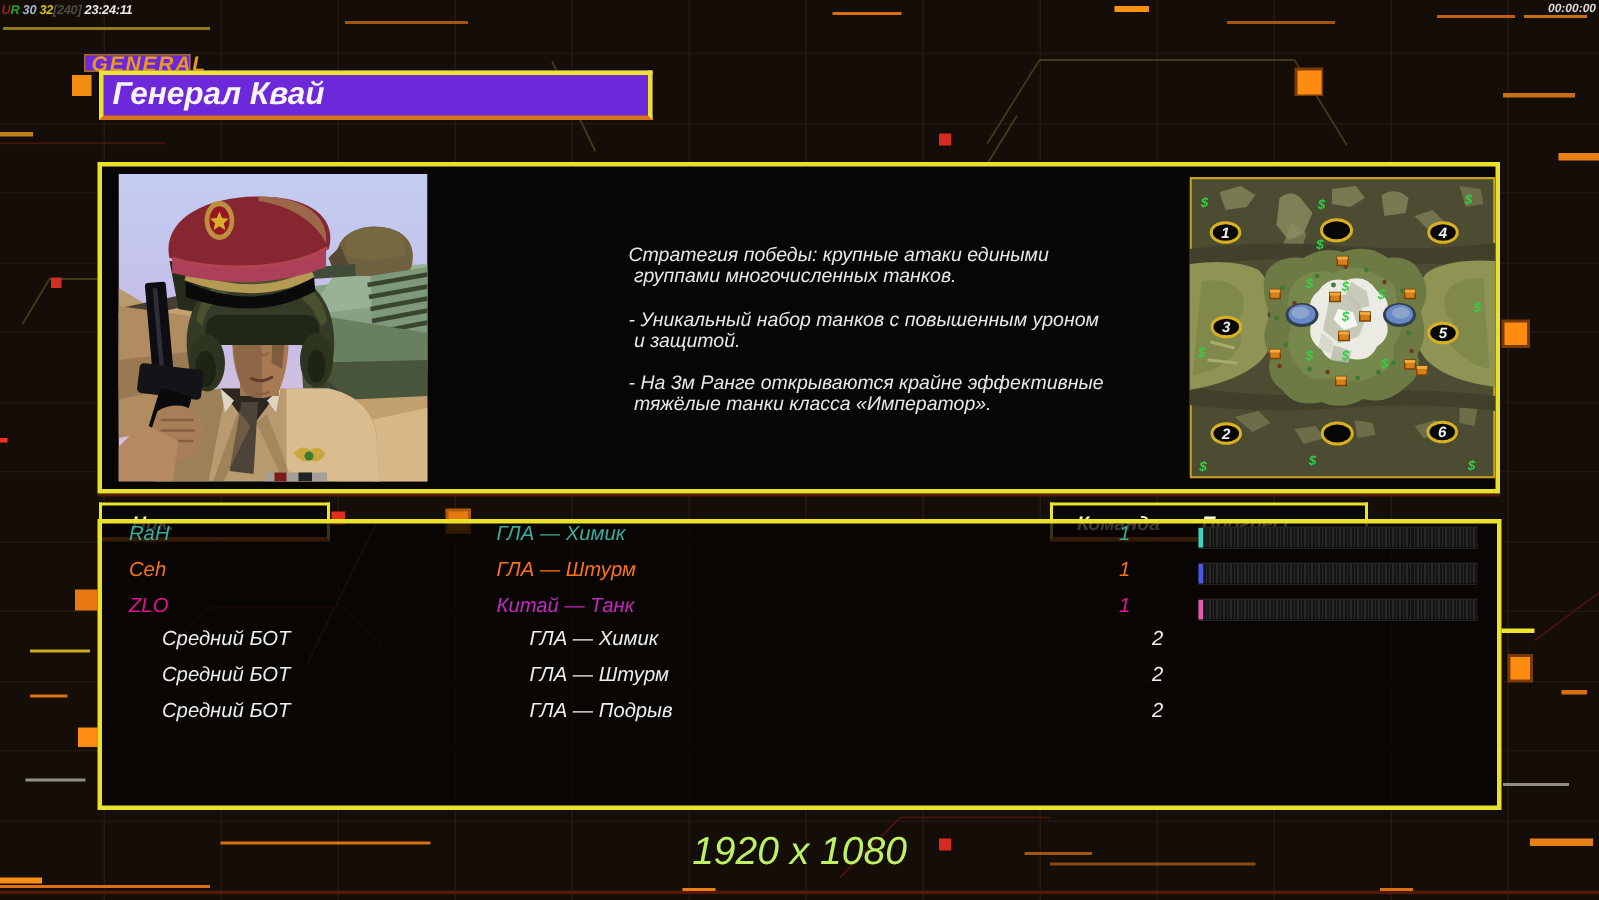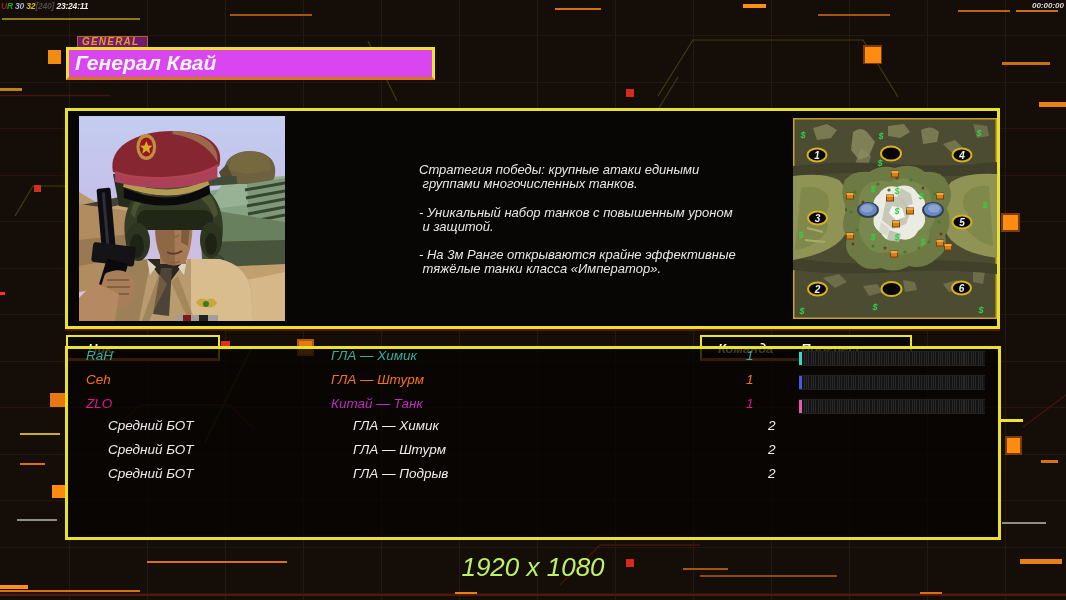--- a/index.html
+++ b/index.html
@@ -2,25 +2,25 @@
 <html><head>
 <meta charset="utf-8">
 <style>
   html,body{margin:0;padding:0;background:#150d08;}
   #stage{position:relative;width:1066px;height:600px;overflow:hidden;
     background:#150d08;font-family:"Liberation Sans",sans-serif;font-style:italic;}
   .abs{position:absolute;}
   #bgsvg{position:absolute;left:0;top:0;}
   #statusL{left:1px;top:1px;font-size:8.5px;letter-spacing:-0.2px;font-weight:bold;white-space:pre;}
   #statusR{right:2px;top:1px;font-size:8px;font-weight:bold;color:#dcdcdc;}
-  #genlabel{left:77px;top:36px;width:65px;height:10px;border:1px solid #a56a14;
-    background:#701a75;color:#e99a1e;font-size:10px;font-weight:bold;letter-spacing:1.2px;
+  #genlabel{left:56px;top:36px;width:65px;height:10px;border:1px solid #a56a14;
+    background:#6d28d9;color:#e99a1e;font-size:14px;font-weight:bold;letter-spacing:1.2px;
     padding:0 0 0 4px;line-height:10px;}
   #titlebox{left:66px;top:47px;width:369px;height:33px;box-sizing:border-box;
-    border:3px solid #ece42c;border-bottom:3px solid #d8741c;background:#d946ef;}
+    border:3px solid #ece42c;border-bottom:3px solid #d8741c;background:#6d28d9;}
   #titlebox span{position:absolute;left:6px;top:1px;font-size:21px;font-weight:bold;color:#f4f4f4;}
   #mainbox{left:65px;top:108px;width:935px;height:221px;box-sizing:border-box;
     border:3px solid #eae22a;background:#080505;}
   #photo{position:absolute;left:11px;top:5px;}
   #desc{position:absolute;left:323px;top:52px;width:330px;color:#e8e8e8;
     font-size:13px;line-height:14.2px;margin-left:28px;}
   #desc p{margin:0 0 14.2px 0;}
   #mapbox{position:absolute;left:725px;top:7px;}
   .hdr{top:335px;height:26px;box-sizing:border-box;border:2px solid #ece42c;
     border-bottom:3px solid #d8741c;background:#0a0806;color:#f2f2f2;

